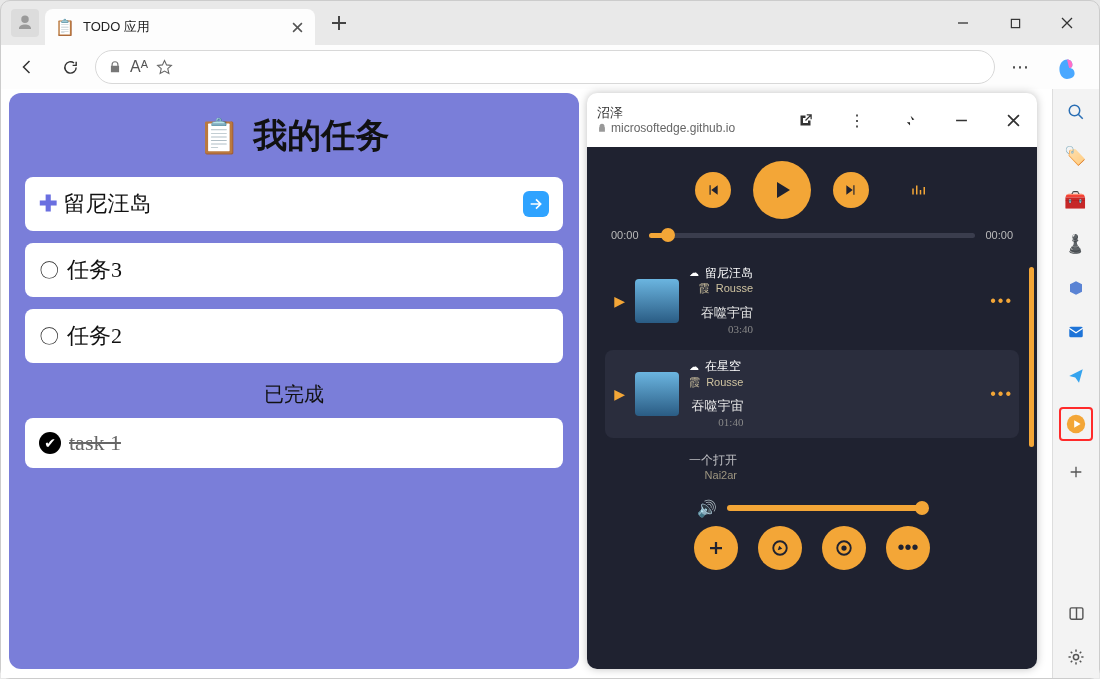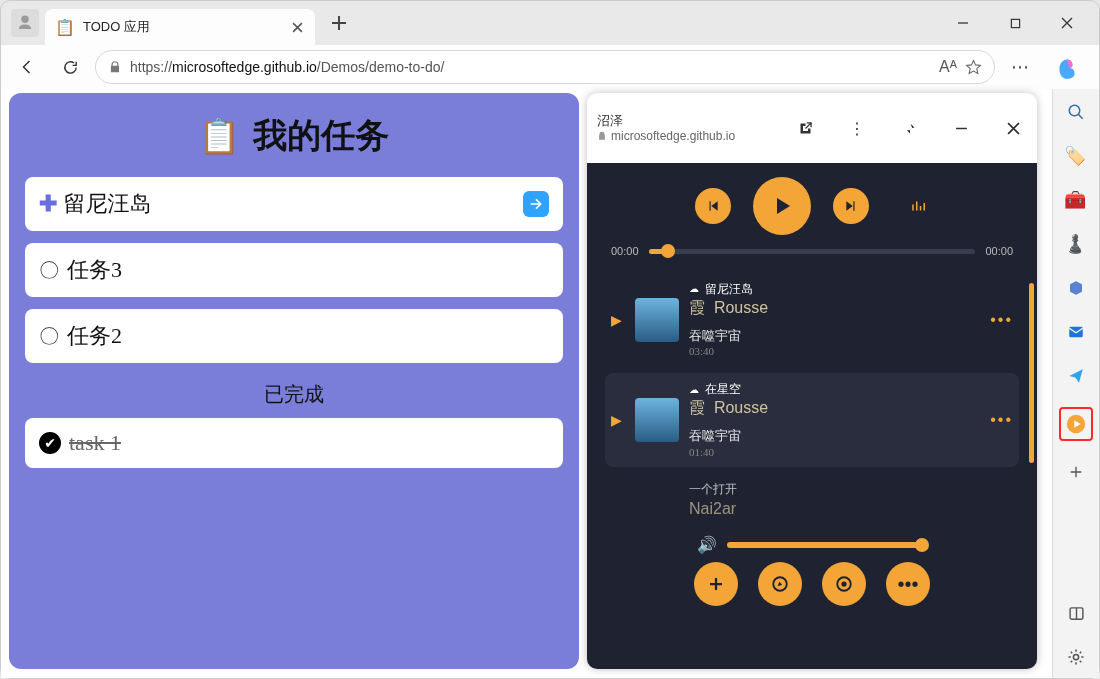--- a/index.html
+++ b/index.html
@@ -163,36 +163,37 @@
     width: 450px; height: 576px;
     background: #fff;
     border-radius: 10px;
     box-shadow: 0 0 8px rgba(0,0,0,.25);
     display:flex; flex-direction:column;
     overflow:hidden;
   }
   .music-head {
     height: 48px;
     display:flex; align-items:center;
-    padding: 11px 10px;
+    padding: 3px 10px;
     gap: 24px;
     font-size: 13px;
     color:#333;
   }
   .music-host {font-size:12px;color:#666; display:flex; align-items:center; gap:4px;}
   .mh-spacer{flex:1;}
   .mh-btn{width:28px;height:28px;display:flex;align-items:center;justify-content:center;}
   .music-title-col{display:flex;flex-direction:column;line-height:1.2;}
   .music-body {
     flex:1;
     background: #1f2230;
     color:#fff;
     position:relative;
     padding: 14px 18px 10px 18px;
     box-sizing:border-box;
+    text-align:right;
   }
   .player-controls{ display:flex; align-items:center; justify-content:center; gap:22px; margin-bottom:10px;}
   .round-btn{
     border-radius:50%;
     background:#f3a637;
     display:flex;align-items:center;justify-content:center;
     color:#1f2230;
   }
   .playbtn{width:58px;height:58px;font-size:24px;}
   .skipbtn{width:36px;height:36px;font-size:14px;}
@@ -204,21 +205,21 @@
   .tracklist{display:flex;flex-direction:column;gap:6px;}
   .track{
     display:flex;align-items:center;gap:10px;padding:8px 6px;border-radius:8px;position:relative;
   }
   .track.playing{background:#2a2d3d;}
   .track .play-indicator{color:#f3a637;font-size:14px;width:14px;}
   .cover{width:44px;height:44px;background:linear-gradient(#6bb5e0,#2a5c84);border-radius:4px;}
   .track-meta{display:flex;flex-direction:column;font-size:12px;line-height:1.35;}
   .track-line1{display:flex;align-items:center;gap:6px;color:#fff;}
   .cloud{font-size:10px;}
-  .track-artist{color:#cfc3a0;font-size:16px;}
+  .track-artist{color:#cfc3a0;font-size:11px;}
   .track-album{color:#e6e6e6;font-size:13px;margin-top:8px;}
   .track-dur{color:#888;font-size:11px;font-family:Liberation Serif, serif;}
   .track-more{position:absolute;right:6px;color:#f3a637;font-size:16px;letter-spacing:2px;}
   .vol-row{display:flex;align-items:center;justify-content:center;gap:10px;margin:8px 0 8px 0;}
   .vol-track{width:200px;height:6px;border-radius:3px;background:#f3a637;position:relative;}
   .vol-thumb{position:absolute;right:-2px;top:50%;transform:translate(0,-50%);width:14px;height:14px;border-radius:50%;background:#f3a637;}
   .bottom-controls{display:flex;align-items:center;justify-content:center;gap:20px;margin-top:4px;}
   .bottom-controls .round-btn{width:44px;height:44px;font-size:18px;}
   .panel-scrollbar{position:absolute;right:3px;top:120px;width:5px;height:180px;background:#f3a637;border-radius:3px;}
 
@@ -290,23 +291,20 @@
     </div>
     <div class="addr-btn">
       <svg width="17" height="17" viewBox="0 0 24 24">
           <path d="M20 12a8 8 0 1 1-3-6.3M20 4v5h-5" stroke="#333" stroke-width="2" fill="none"></path>
         </svg>
     </div>
     <div class="url-field">
       <svg width="14" height="14" viewBox="0 0 24 24">
           <path d="M6 10V8a6 6 0 0 1 12 0v2h1v11H5V10Zm2 0h8V8a4 4 0 0 0-8 0Z" fill="#777"></path>
         </svg>
-      <span class="url-text">
-        <span>https://</span><span class="url-host">microsoftedge.github.io</span><span>/Demos/demo-to-do/</span>
-      </span>
       <span style="font-size:16px;color:#555;">Aᴬ</span>
       <span>
         <svg width="17" height="17" viewBox="0 0 24 24">
             <path d="M12 2l2.9 6.3 6.9.7-5.2 4.7 1.6 6.8L12 17l-6.2 3.5 1.6-6.8L2.2 9l6.9-.7Z" fill="none" stroke="#666" stroke-width="1.5"></path>
           </svg>
       </span>
     </div>
     <div class="addr-btn" style="font-size:18px;color:#444;">⋯</div>
     <div class="copilot-chip">
       <svg width="26" height="26" viewBox="0 0 24 24">

